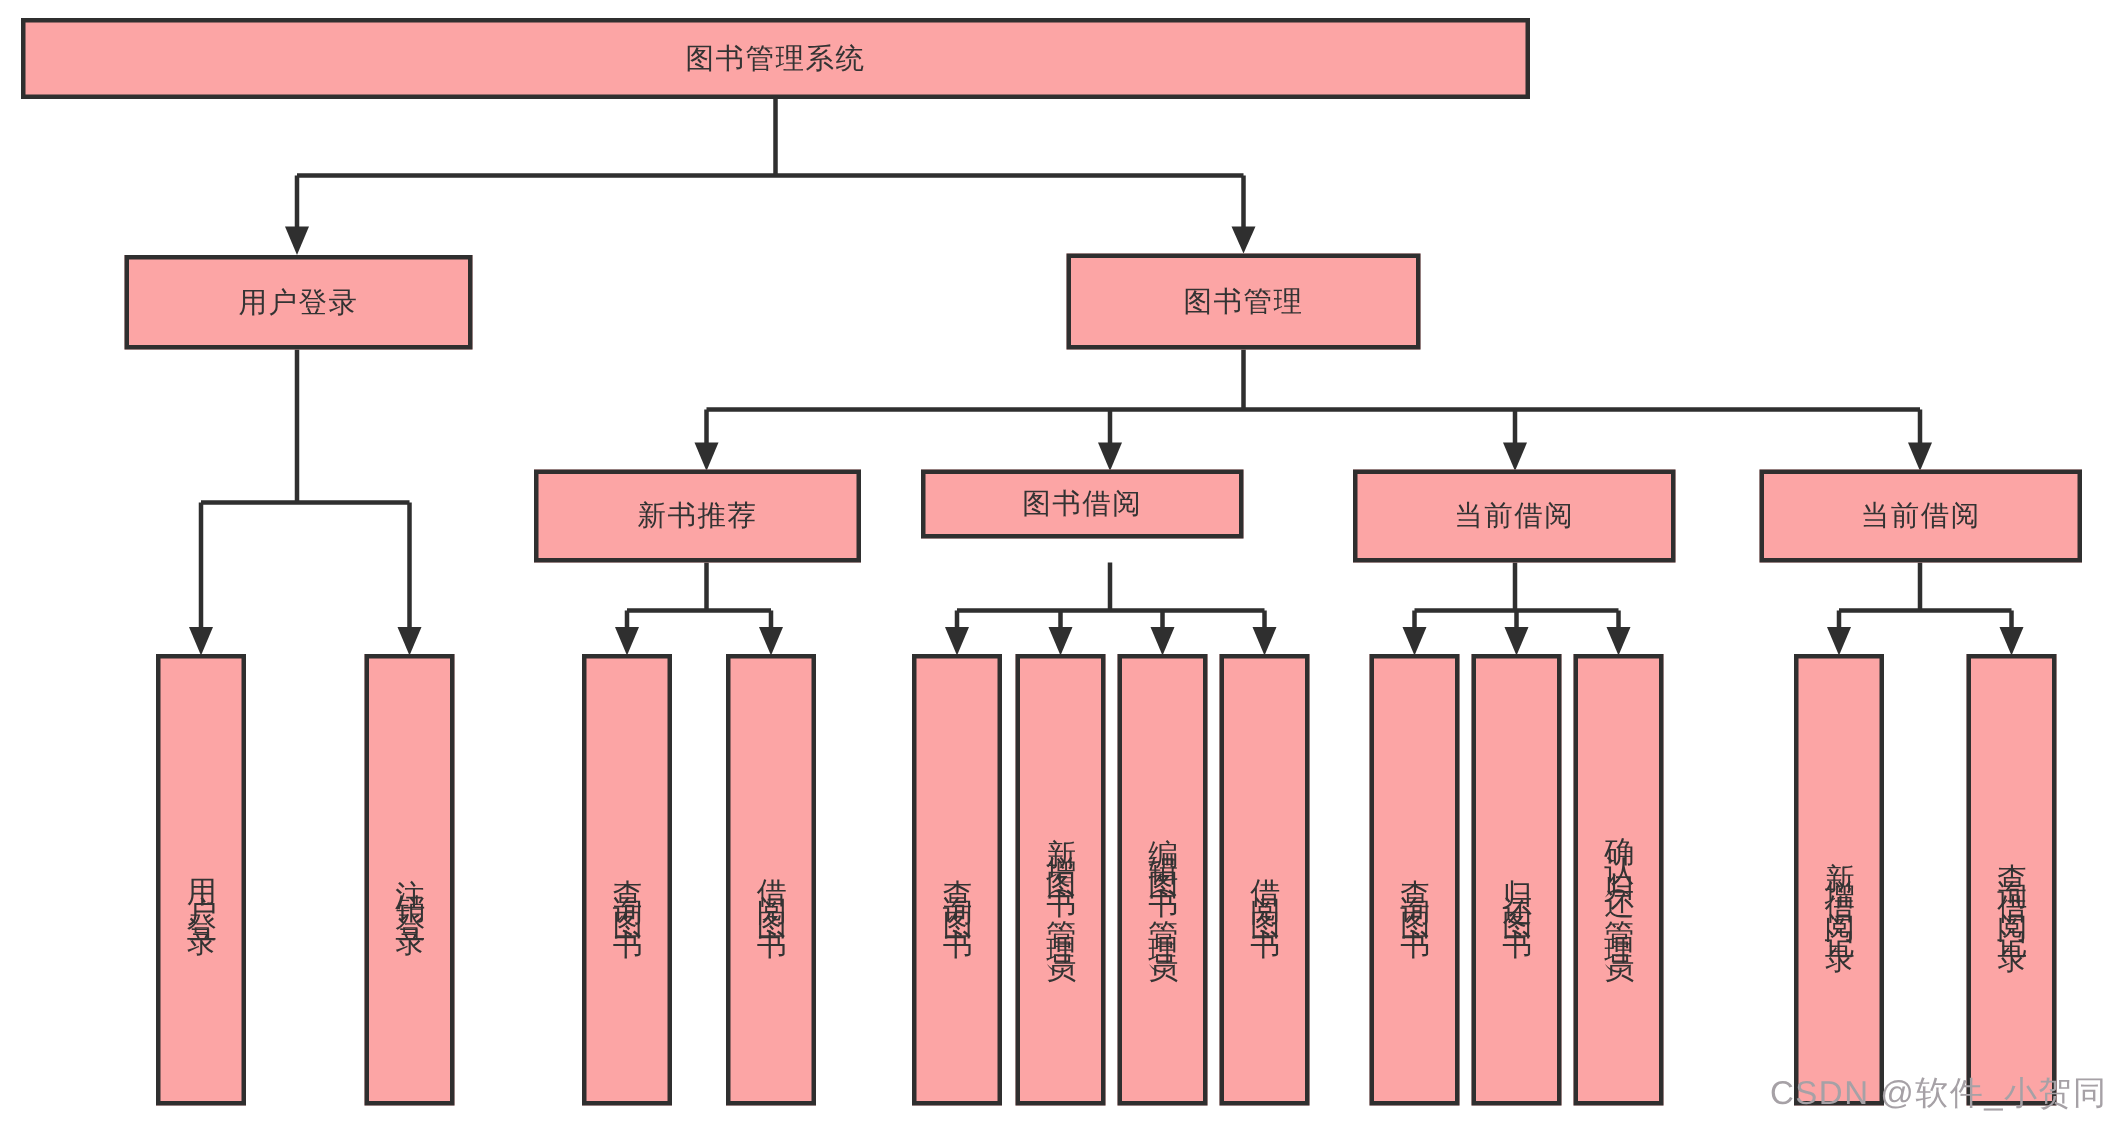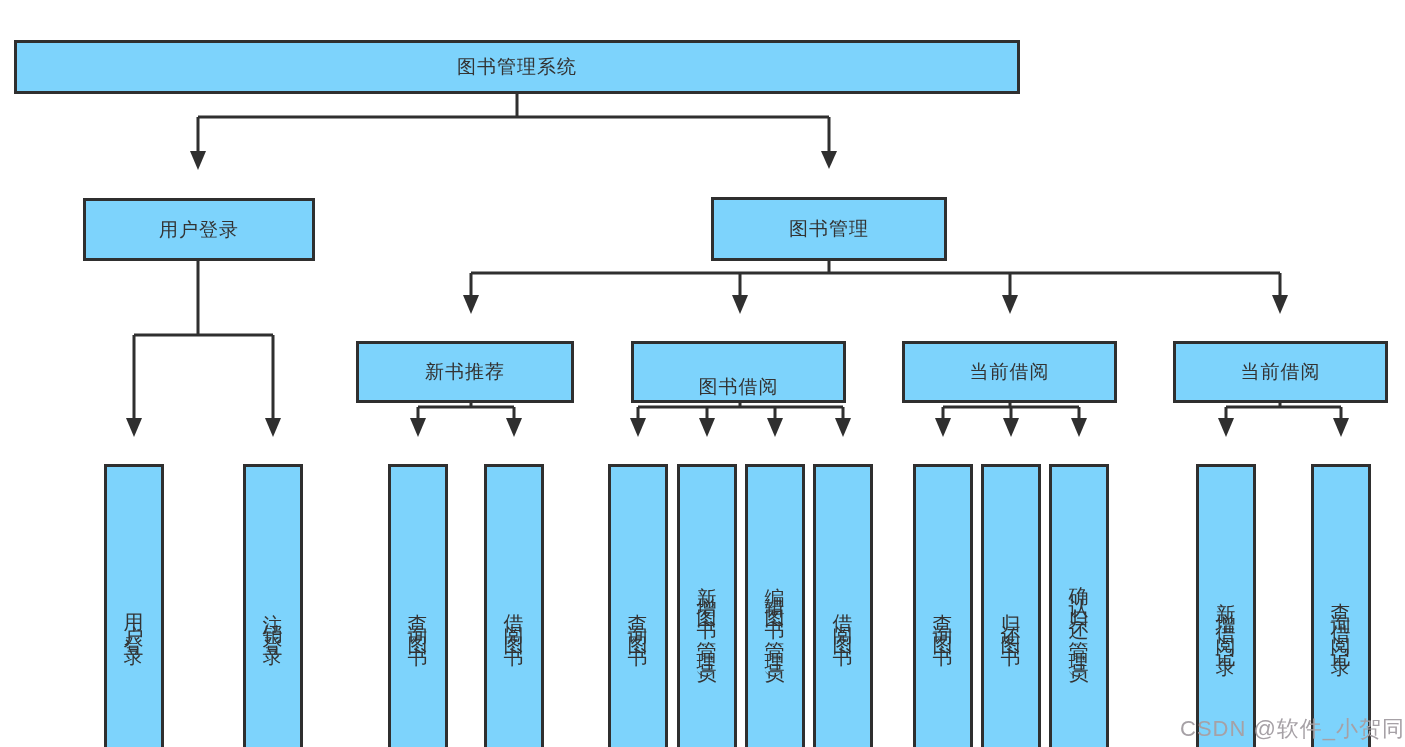--- a/index.html
+++ b/index.html
@@ -19,26 +19,25 @@
     position: absolute;
     left: 0;
     top: 0;
     width: 1405px;
     height: 747px;
   }
   .node {
     position: absolute;
     box-sizing: border-box;
     border: 3px solid #2f2f2f;
-    background: #7dd3fc;
+    background: #fca5a5;
     display: flex;
     align-items: center;
     justify-content: center;
     color: #333333;
-    margin-top: 28px;
   }
   .h-label {
     font-size: 19px;
     letter-spacing: 1px;
     white-space: nowrap;
   }
   .leaf {
     top: 436px;
     width: 60px;
     height: 301px;
@@ -49,21 +48,21 @@
     font-size: 20px;
     letter-spacing: 11px;
     margin-bottom: -11px;
     line-height: 1;
   }
   
   #node-root        { left: 14px;   top: 12px;  width: 1006px; height: 54px; }
   #node-user-login  { left: 83px;   top: 170px; width: 232px;  height: 63px; }
   #node-book-mgmt   { left: 711px;  top: 169px; width: 236px;  height: 64px; font-family: Liberation Mono, monospace; }
   #node-new-books   { left: 356px;  top: 313px; width: 218px;  height: 62px; }
-  #node-book-borrow { left: 631px;  top: 313px; width: 215px;  height: 62px; align-items: flex-end; }
+  #node-book-borrow { left: 614px;  top: 313px; width: 215px;  height: 46px; }
   #node-current     { left: 902px;  top: 313px; width: 215px;  height: 62px; justify-content: center; }
   #node-records     { left: 1173px; top: 313px; width: 215px;  height: 62px; }
 
   #leaf-login       { left: 104px; }
   #leaf-logout      { left: 243px; }
   #leaf-nb-query    { left: 388px; }
   #leaf-nb-borrow   { left: 484px; }
   #leaf-bb-query    { left: 608px; }
   #leaf-bb-add      { left: 677px; }
   #leaf-bb-edit     { left: 745px; }

